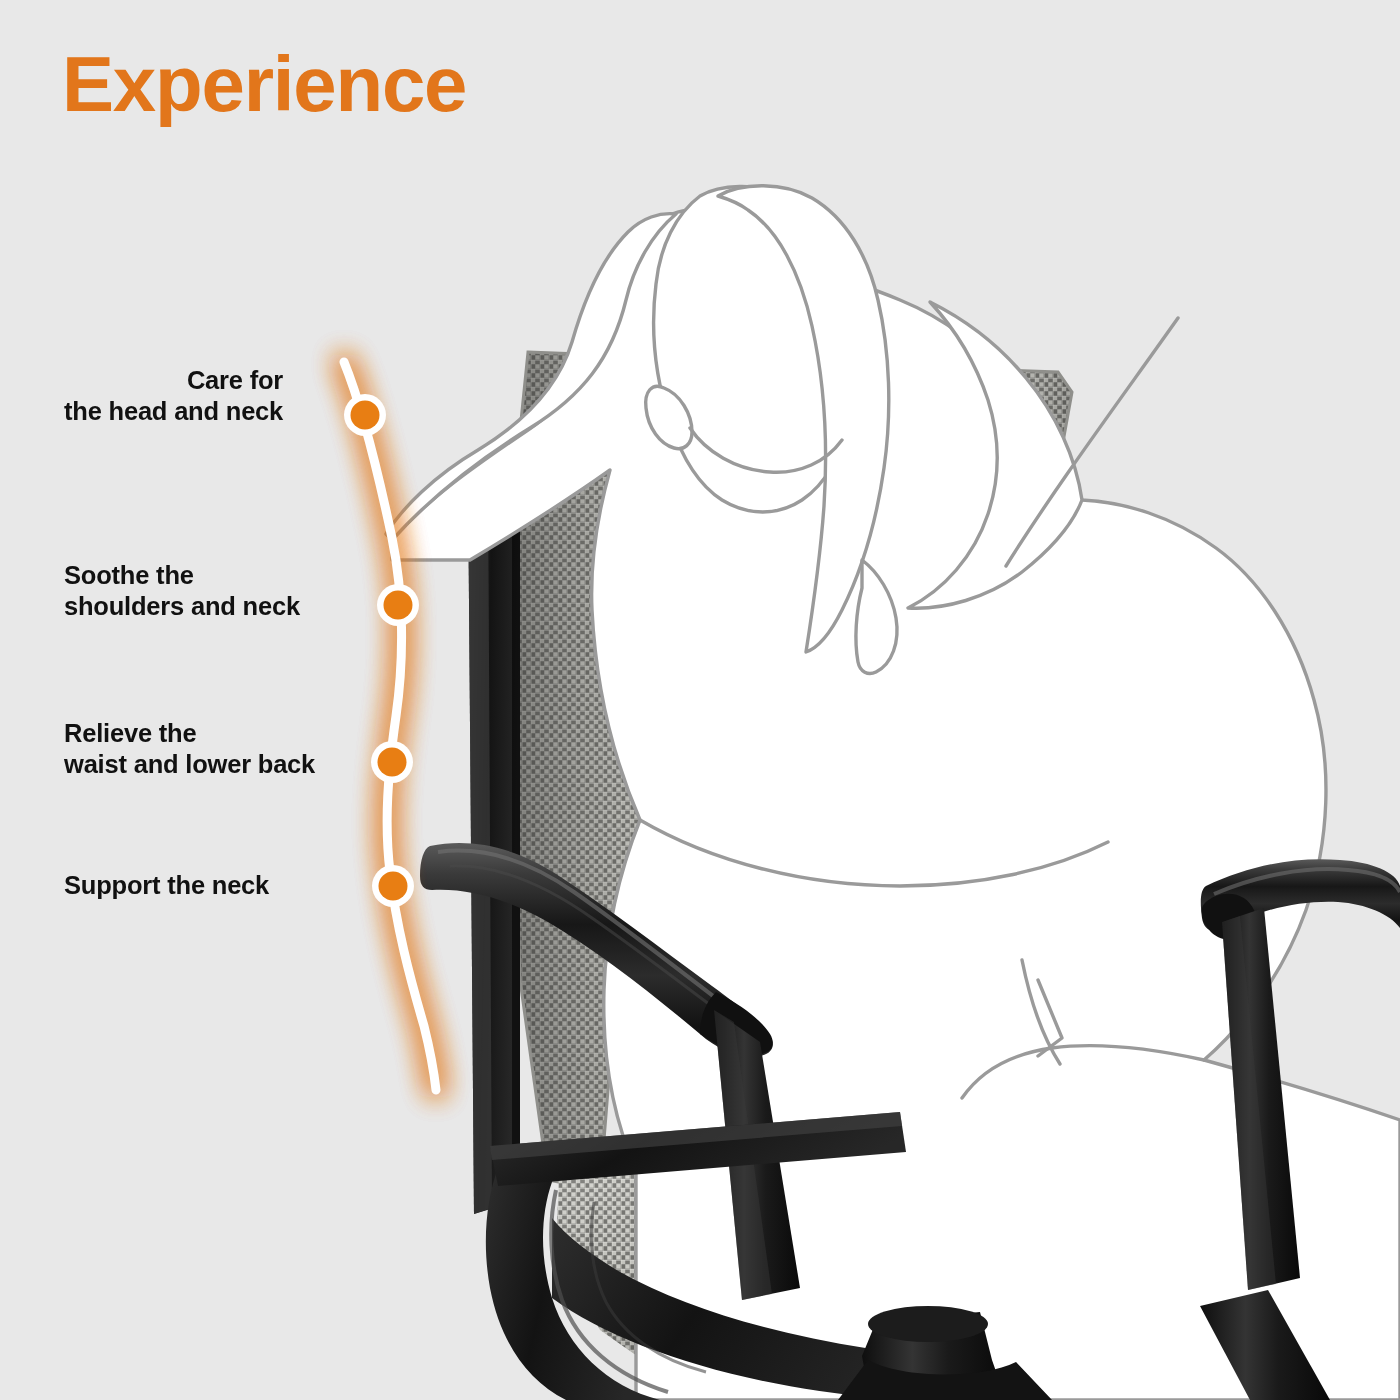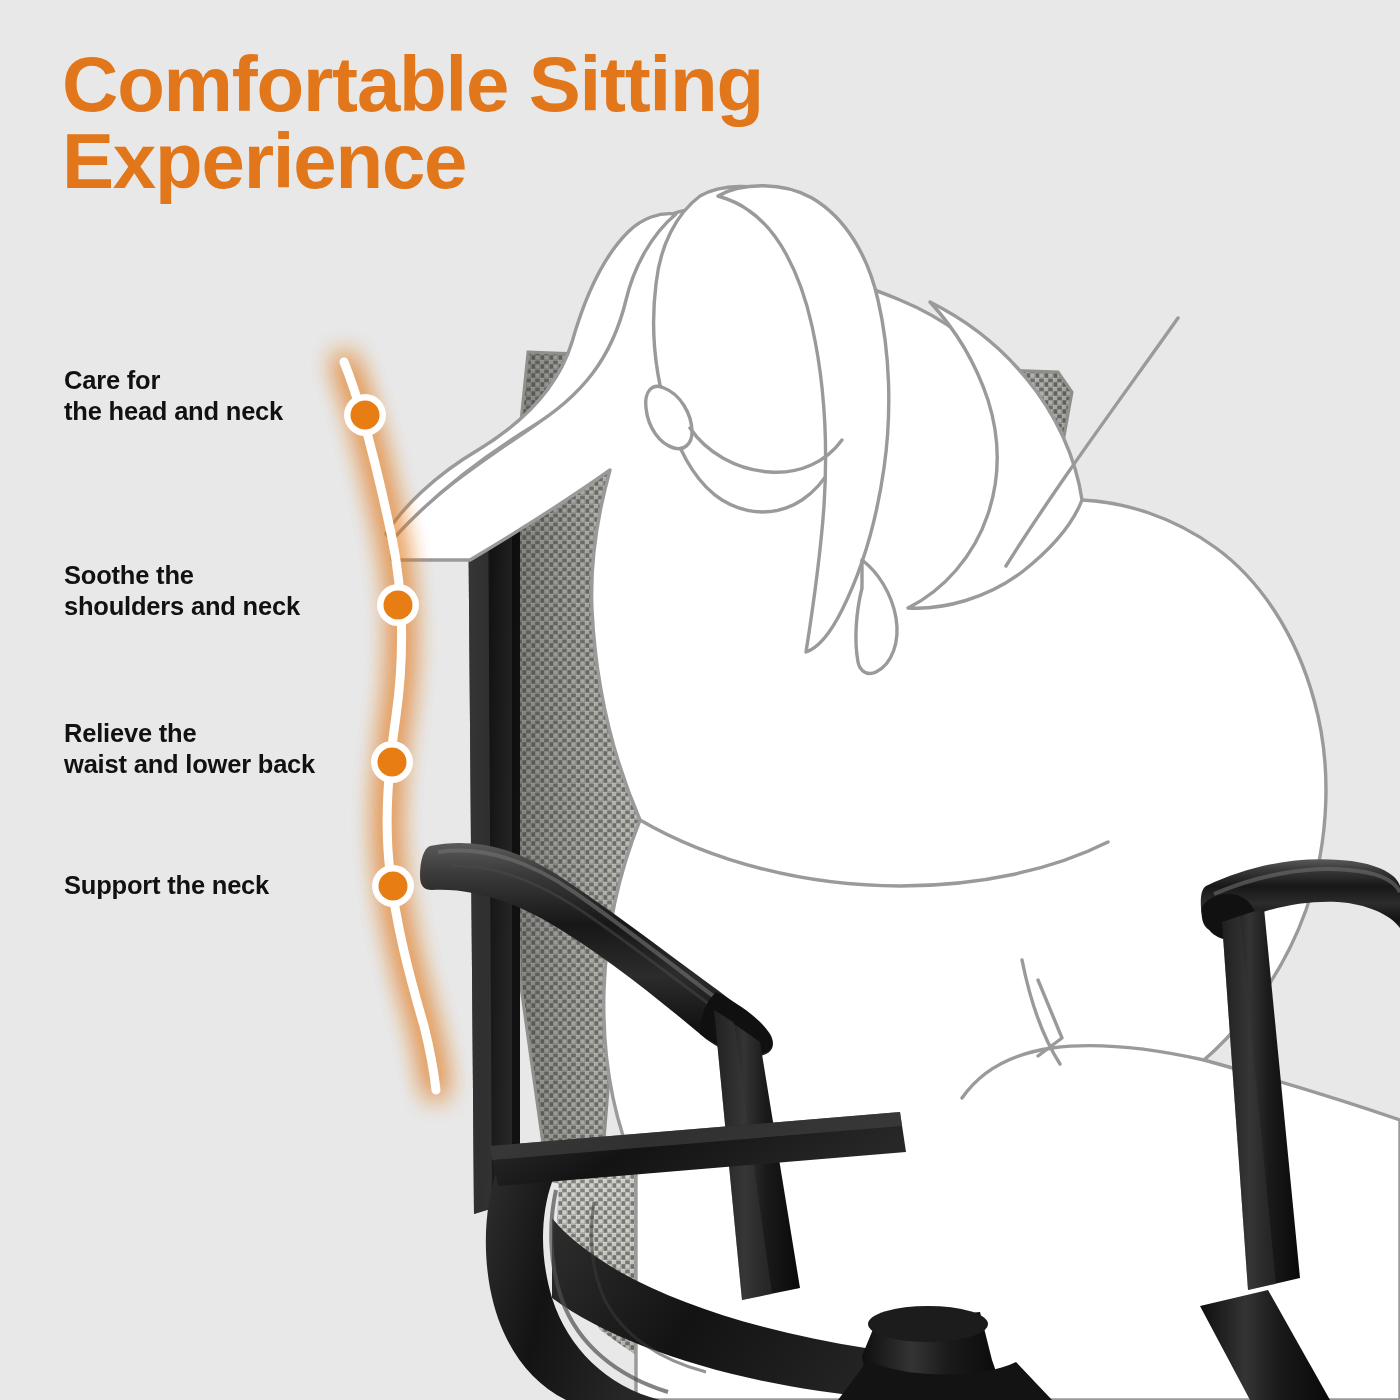--- a/index.html
+++ b/index.html
@@ -40,21 +40,21 @@
     z-index: 42;
     color: #111111;
     font-family: "Liberation Sans", sans-serif;
     font-weight: bold;
     font-size: 25.5px;
     line-height: 1.22;
     letter-spacing: -0.2px;
     text-align: left;
     white-space: nowrap;
   }
-  #callout-0 { left: 64px; top: 365px; }
+  #callout-0 { left: 64px; top: 365px; text-align: right; }
   #callout-1 { left: 64px; top: 560px; }
   #callout-2 { left: 64px; top: 718px; }
   #callout-3 { left: 64px; top: 870px; }
 
   
   .layer {
     position: absolute;
     left: 0; top: 0;
     width: 1400px;
     height: 1400px;
@@ -355,21 +355,20 @@
       <circle cx="392" cy="762" r="21" fill="#ffffff"></circle>
       <circle cx="392" cy="762" r="14.5" fill="#E87E13"></circle>
     </g>
     <g>
       <circle cx="393" cy="886" r="21" fill="#ffffff"></circle>
       <circle cx="393" cy="886" r="14.5" fill="#E87E13"></circle>
     </g>
   </svg>
 
   <div id="title-block">
-    <div class="title-line">Comfortable Sitting</div>
     <div class="title-line">Experience</div>
   </div>
 
   <div class="callout" id="callout-0">
     <div>Care for</div>
     <div>the head and neck</div>
   </div>
 
   <div class="callout" id="callout-2">
     <div>Relieve the</div>

